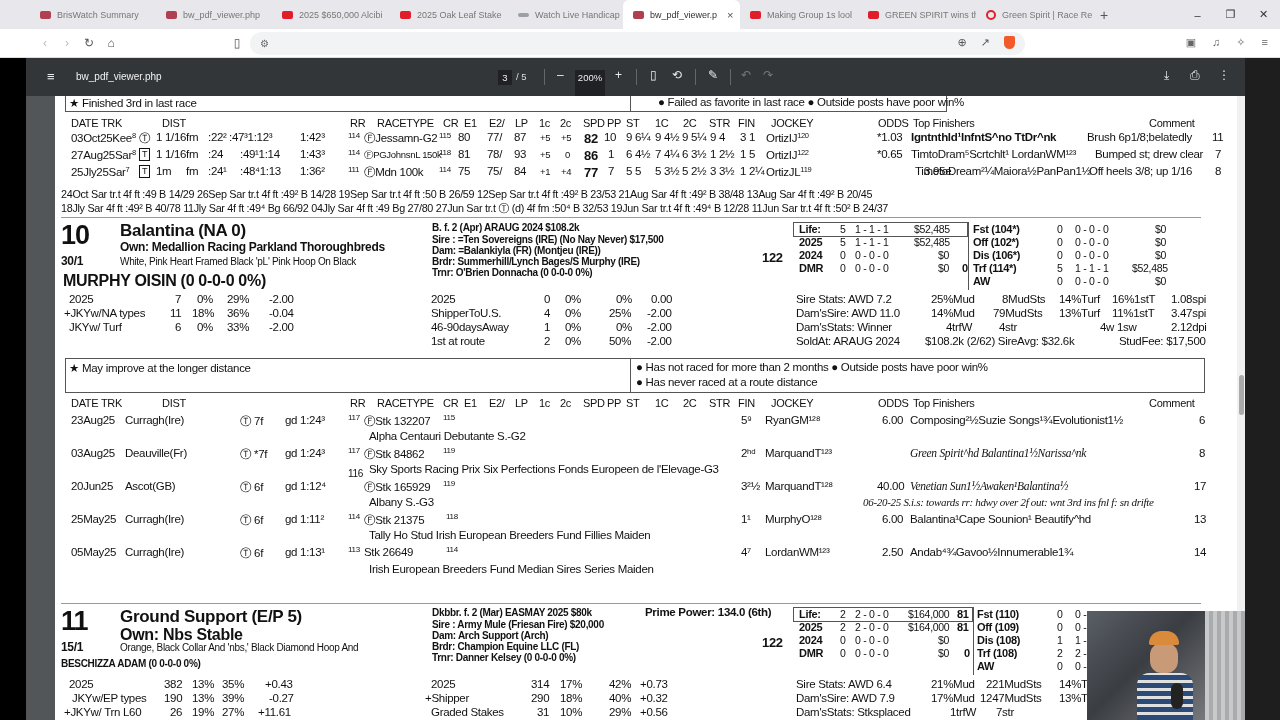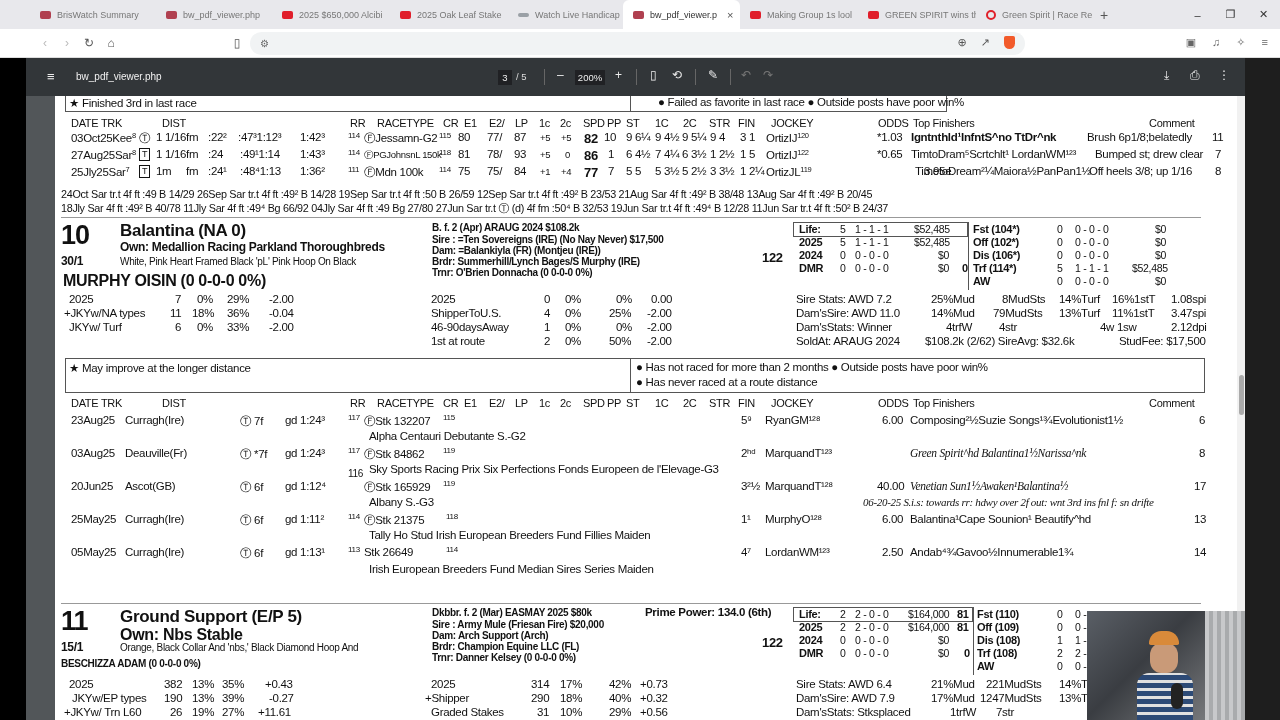--- a/index.html
+++ b/index.html
@@ -31,21 +31,21 @@
 
   
   .pdfbar { position: absolute; left: 0; top: 58px; width: 1280px; height: 38px; background: #323639; }
   .pdfbar .leftblk { position: absolute; left: 0; top: 0; width: 26px; height: 662px; background: #000; }
   .pdfbar .menu { position: absolute; left: 47px; top: 11px; color: #eee; font-size: 13px; }
   .pdfbar .title { position: absolute; left: 76px; top: 13px; color: #f1f1f1; font-size: 10px; }
   .pagebox { position: absolute; left: 498px; top: 12px; width: 14px; height: 15px; background: #202124; color: #eee; font-size: 9.5px; text-align: center; line-height: 15px; }
   .pagetotal { position: absolute; left: 516px; top: 13px; color: #ddd; font-size: 9.5px; }
   .sep { position: absolute; top: 11px; width: 1px; height: 16px; background: #666; }
   .pdfbtn { position: absolute; top: 10px; color: #eee; font-size: 12px; }
-  .zoombox { position: absolute; left: 575px; top: 12px; width: 30px; height: 15px; background: #202124; color: #eee; font-size: 9.5px; text-align: center; line-height: 15px; }
+  .zoombox { position: absolute; left: 575px; top: 12px; width: 30px; height: 26px; background: #202124; color: #eee; font-size: 9.5px; text-align: center; line-height: 15px; }
   .pdfbtn.dim { color: #777; }
 
   
   .viewer { position: absolute; left: 26px; top: 96px; width: 1254px; height: 624px; background: #525659; }
   .rightblk { position: absolute; left: 1245px; top: 58px; width: 35px; height: 662px; background: #1e1e1e; }
   .scrollbar { position: absolute; left: 1237px; top: 96px; width: 8px; height: 624px; background: #f1f1f1; }
   .scrollthumb { position: absolute; left: 1239px; top: 375px; width: 5px; height: 40px; background: #aaa; border-radius: 3px; }
   .page { position: absolute; left: 55px; top: 96px; width: 1182px; height: 624px; background: #fff; overflow: hidden; color: #111; font-family: "Liberation Sans", sans-serif; }
 
   .t { position: absolute; white-space: nowrap; font-size: 11.5px; letter-spacing: -0.3px; transform-origin: 0 0; }
@@ -194,21 +194,21 @@
     <span class="t hdr" style="left:858px;top:21px">Top Finishers</span>
     <span class="t hdr" style="left:1094px;top:21px">Comment</span>
   </div>
 
   <div>
     <span class="t" style="left:16px;top:35px"><span>03Oct25Kee</span><sup>8</sup></span>
     <span class="t" style="left:84px;top:35px">Ⓣ</span>
     <span class="t" style="left:101px;top:35px">1 1/16</span>
     <span class="t" style="left:131px;top:35px">fm</span>
     <span class="t" style="left:153px;top:35px">:22²</span>
-    <span class="t" style="left:183px;top:35px">:47³1:12³</span>
+    <span class="t" style="left:174px;top:35px">:47³1:12³</span>
     <span class="t" style="left:245px;top:35px">1:42³</span>
     <span class="t" style="left:293px;top:35px;font-size:8px">114</span>
     <span class="t" style="left:309px;top:35px">ⒻJessamn-G2</span>
     <span class="t" style="left:384px;top:35px;font-size:8px">115</span>
     <span class="t" style="left:403px;top:35px">80</span>
     <span class="t" style="left:432px;top:35px">77/</span>
     <span class="t" style="left:459px;top:35px">87</span>
     <span class="t" style="left:485px;top:36px;font-size:9.5px">+5</span>
     <span class="t" style="left:506px;top:36px;font-size:9.5px">+5</span>
     <span class="t b" style="left:529px;top:35px;font-size:13px">82</span>

